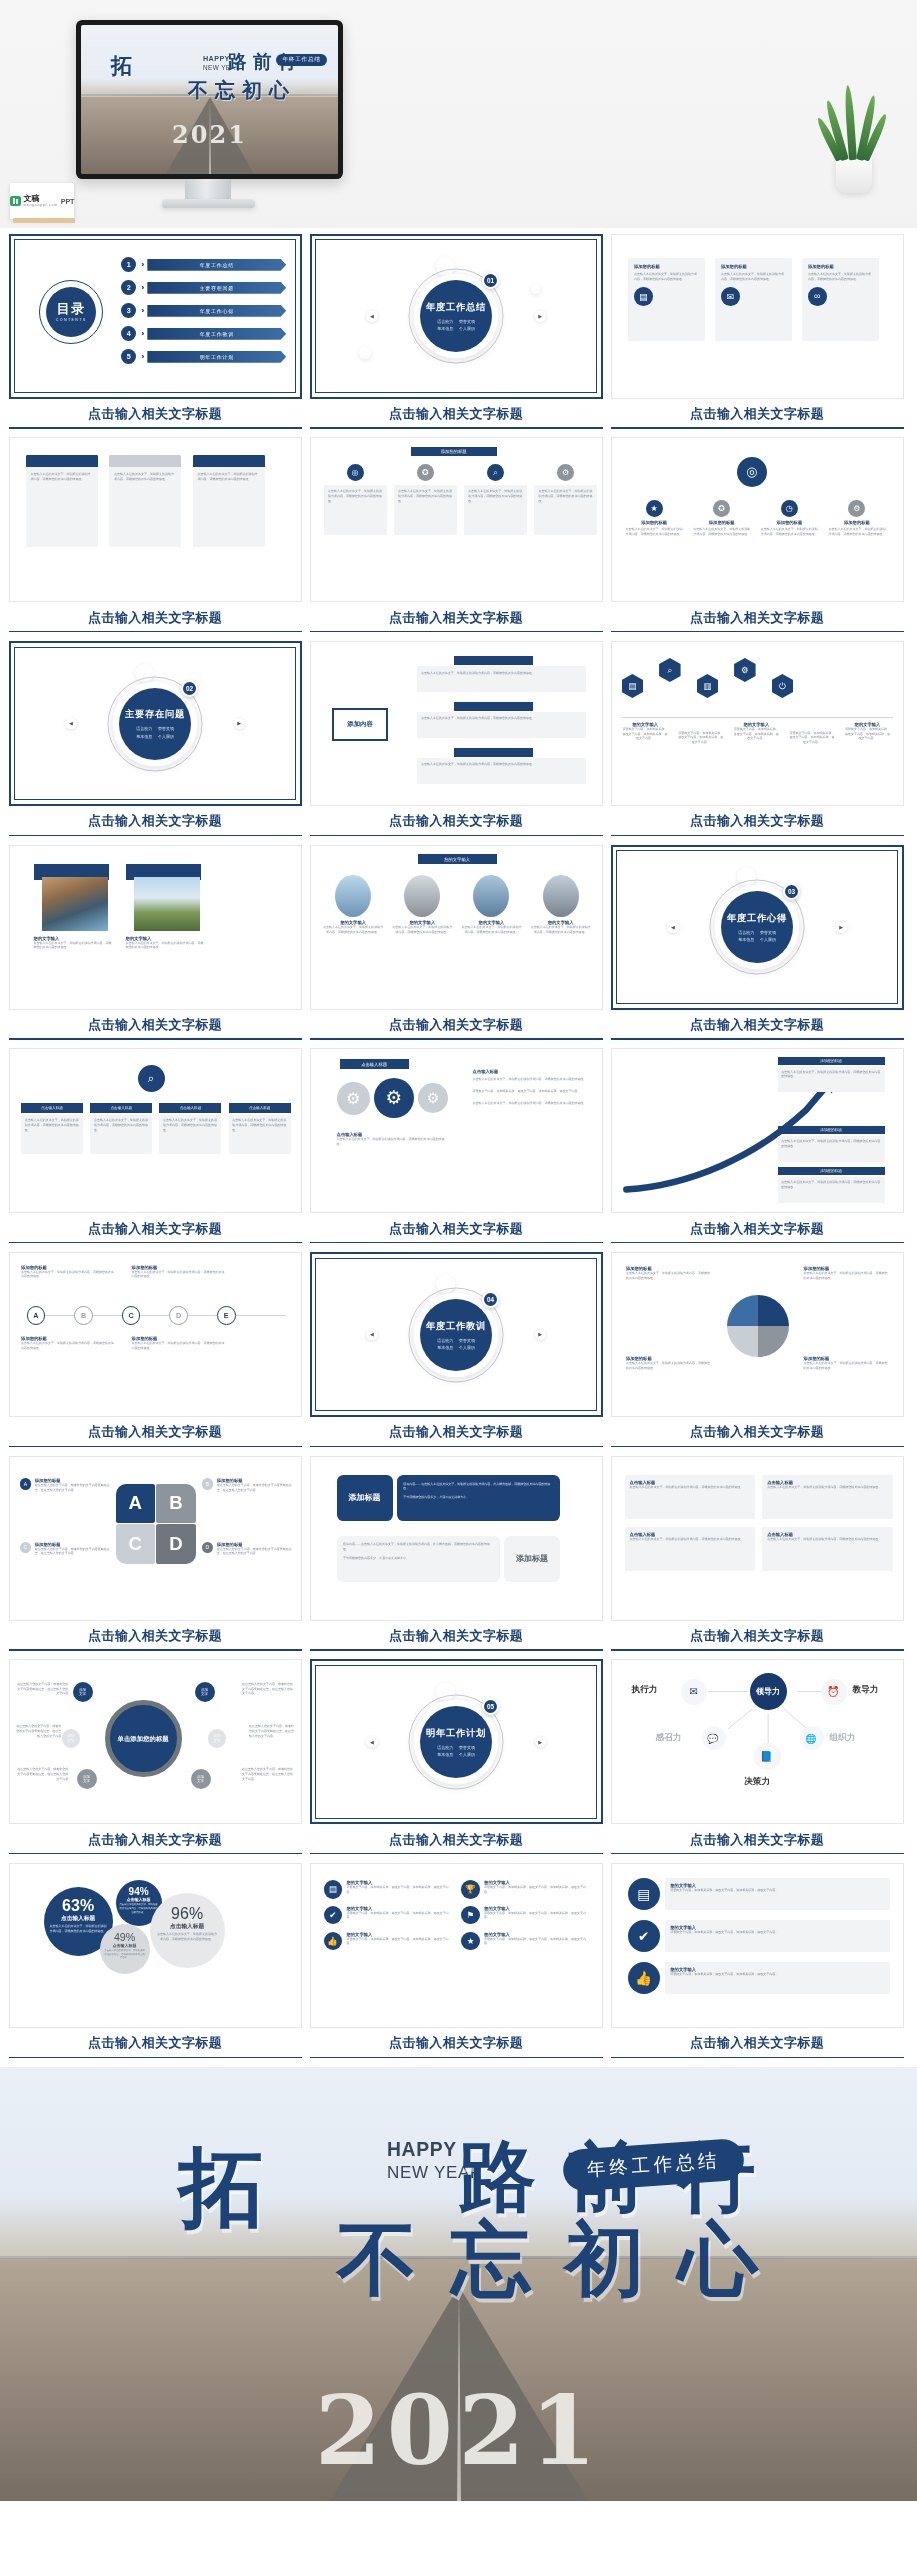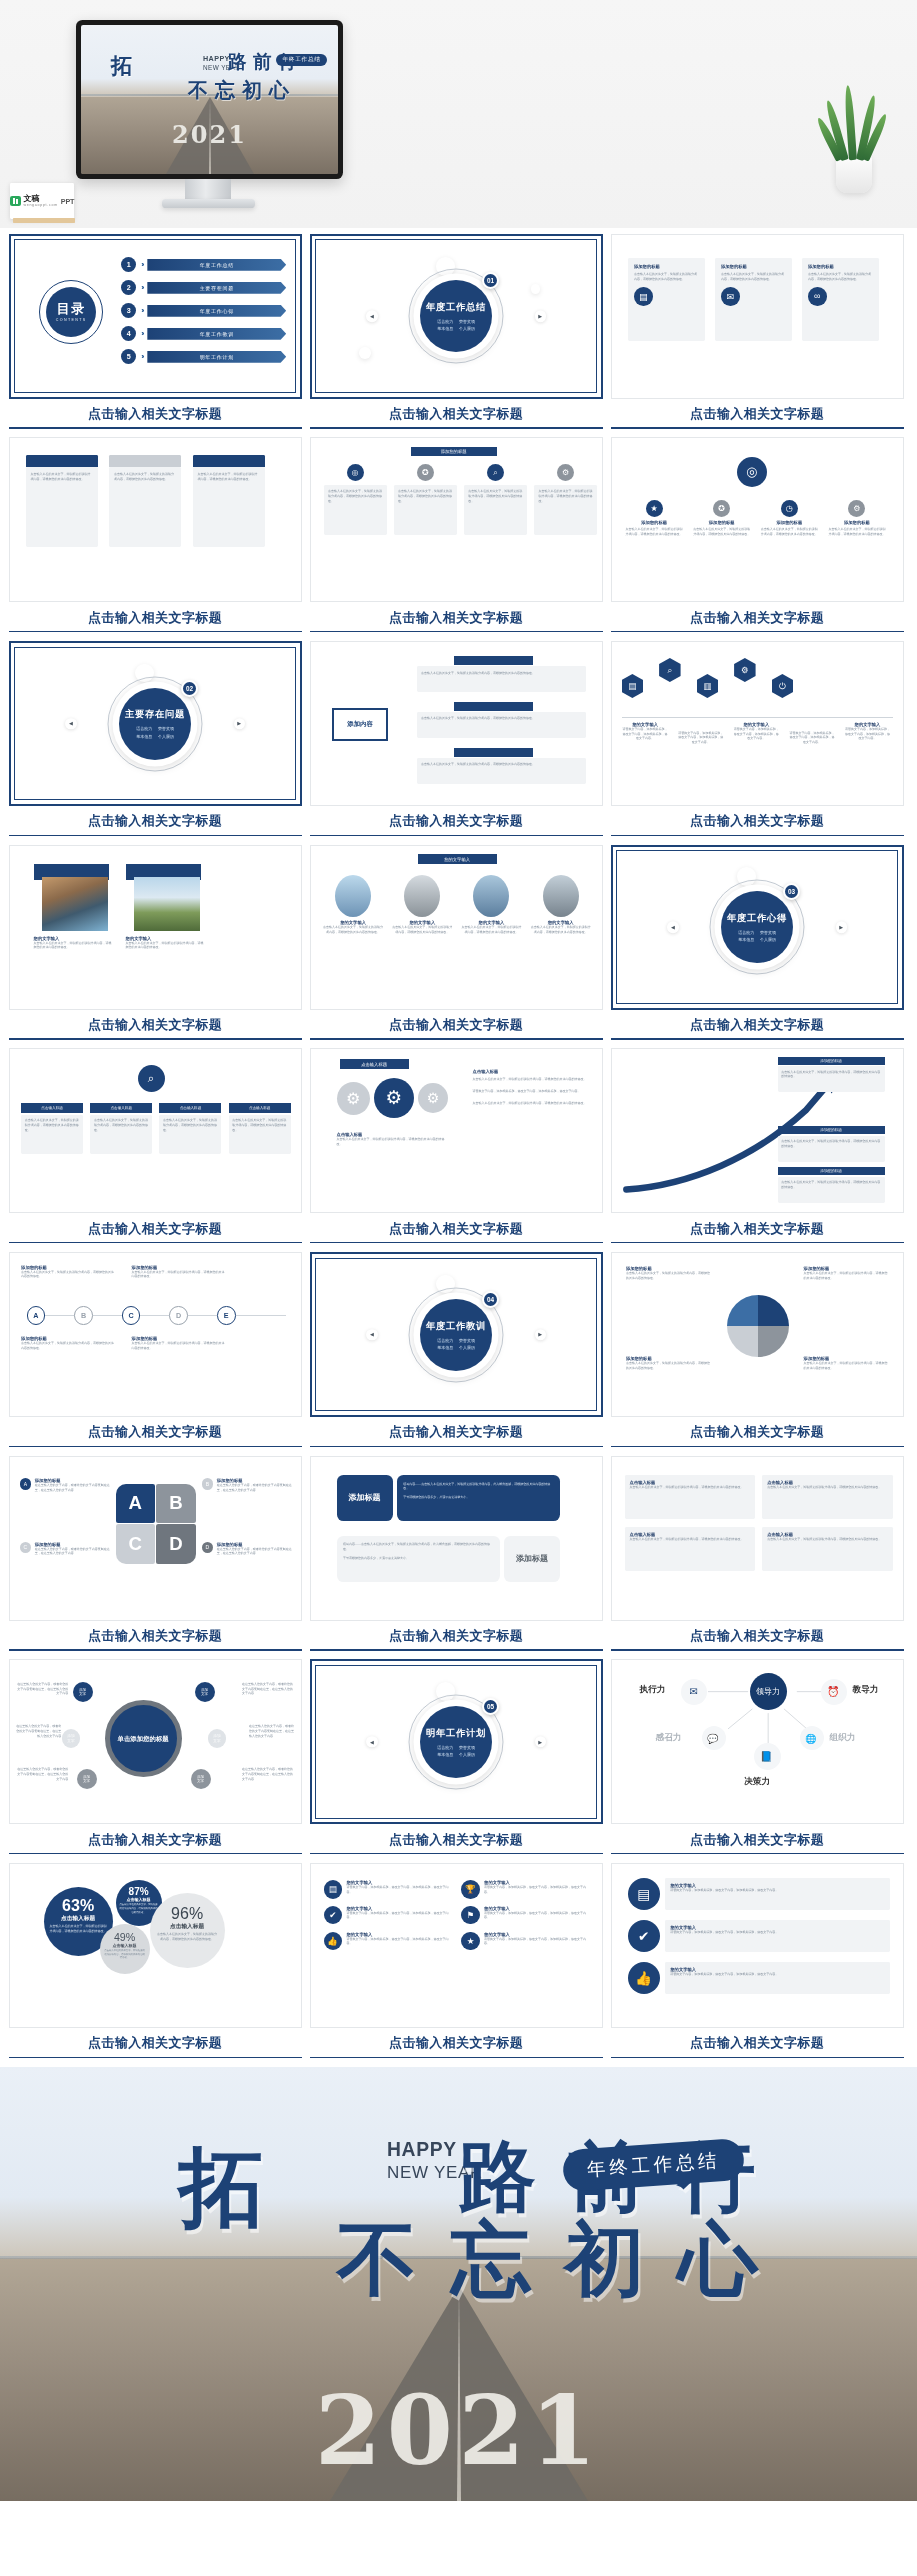--- a/index.html
+++ b/index.html
@@ -876,23 +876,23 @@
 
     <div class="cell">
       <div class="slide">
         <svg width="293" height="165" style="position:absolute;left:0;top:0;" viewBox="0 0 409 230">
           <line x1="134" y1="44" x2="190" y2="44" stroke="#c9ced4" stroke-width="1"></line>
           <line x1="258" y1="44" x2="292" y2="44" stroke="#c9ced4" stroke-width="1"></line>
           <line x1="196" y1="68" x2="162" y2="96" stroke="#c9ced4" stroke-width="1"></line>
           <line x1="240" y1="68" x2="272" y2="96" stroke="#c9ced4" stroke-width="1"></line>
           <line x1="218" y1="74" x2="218" y2="116" stroke="#c9ced4" stroke-width="1"></line>
         </svg>
-        <div class="circ" style="position:absolute;left:138px;top:13px;width:37px;height:37px;background:#163a6b;color:#fff;font-size:8px;font-weight:400;">领导力</div>
+        <div class="circ" style="position:absolute;left:138px;top:13px;width:37px;height:37px;background:#163a6b;color:#fff;font-size:8px;font-weight:700;">领导力</div>
         <div class="circ" style="position:absolute;left:69px;top:18.6px;width:26px;height:26px;background:#f4f6f8;color:#1d4276;font-size:10px;">✉</div>
-        <div style="position:absolute;left:28px;top:24px;font-size:8.6px;font-weight:700;color:#333;font-family:Liberation Mono, monospace;">执行力</div>
+        <div style="position:absolute;left:20px;top:24px;font-size:8.6px;font-weight:700;color:#333;font-family:Liberation Mono, monospace;">执行力</div>
         <div class="circ" style="position:absolute;left:209px;top:18.6px;width:26px;height:26px;background:#f4f6f8;color:#1d4276;font-size:10px;">⏰</div>
         <div style="position:absolute;left:241px;top:24px;font-size:8.6px;font-weight:700;color:#333;">教导力</div>
         <div class="circ" style="position:absolute;left:90px;top:66px;width:24px;height:24px;background:#f4f6f8;color:#1d4276;font-size:9.3px;">💬</div>
         <div style="position:absolute;left:44px;top:72px;font-size:8.6px;color:#aeb5bc;font-weight:700;">感召力</div>
         <div class="circ" style="position:absolute;left:188px;top:66px;width:24px;height:24px;background:#f4f6f8;color:#1d4276;font-size:9.3px;">🌐</div>
         <div style="position:absolute;left:218px;top:72px;font-size:8.6px;color:#aeb5bc;font-weight:700;">组织力</div>
         <div class="circ" style="position:absolute;left:142px;top:83px;width:27px;height:27px;background:#f4f6f8;color:#1d4276;font-size:10px;">📘</div>
         <div style="position:absolute;left:0;right:0;top:116px;text-align:center;font-size:8.6px;font-weight:700;color:#333;">决策力</div>
       </div>
       <div class="cap">点击输入相关文字标题</div>
@@ -902,21 +902,21 @@
 
   <div class="row">
     <div class="cell">
       <div class="slide">
         <div style="position:absolute;left:34px;top:23px;width:69px;height:69px;border-radius:50%;background:#1d4276;color:#fff;text-align:center;padding-top:10px;">
           <div style="font-size:16px;font-weight:700;">63%</div>
           <div style="font-size:5.7px;font-weight:700;">点击输入标题</div>
           <div class="tinytxt w" style="padding:1.4px 5.7px;">点击输入本栏的具体文字，简明扼要的说明分项内容，请根据您的具体内容酌情修改。</div>
         </div>
         <div style="position:absolute;left:106px;top:16px;width:46px;height:46px;border-radius:50%;background:#1d4276;color:#fff;text-align:center;padding-top:6.4px;">
-          <div style="font-size:10px;font-weight:700;">87%</div>
+          <div style="font-size:10px;font-weight:700;">94%</div>
           <div style="font-size:4px;font-weight:700;">点击输入标题</div>
           <div class="tinytxt w" style="padding:0.7px 3.6px;font-size:2.4px;">点击输入本栏的具体文字，简明扼要的说明分项内容，请根据您的具体内容酌情修改。</div>
         </div>
         <div style="position:absolute;left:90px;top:60px;width:50px;height:50px;border-radius:50%;background:#d7dadd;color:#4b5560;text-align:center;padding-top:7.2px;">
           <div style="font-size:10.7px;font-weight:400;">49%</div>
           <div style="font-size:4px;font-weight:700;">点击输入标题</div>
           <div class="tinytxt" style="padding:0.7px 3.6px;font-size:2.4px;">点击输入本栏的具体文字，简明扼要的说明分项内容，请根据您的具体内容酌情修改。</div>
         </div>
         <div style="position:absolute;left:140px;top:29px;width:75px;height:75px;border-radius:50%;background:#e6e8ea;color:#3b4651;text-align:center;padding-top:11.5px;">
           <div style="font-size:16px;font-weight:400;">96%</div>

